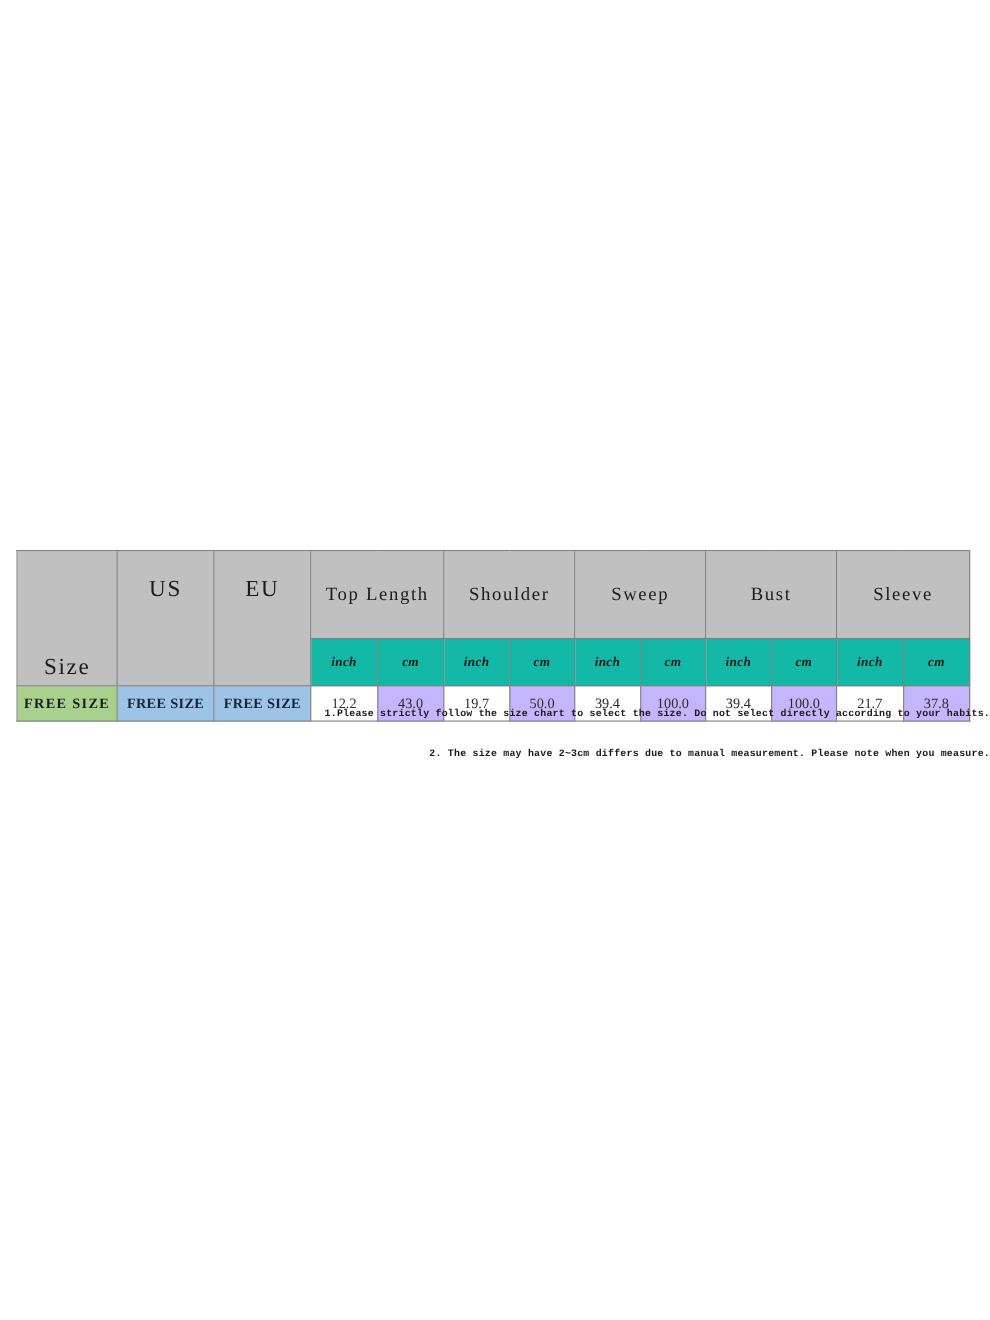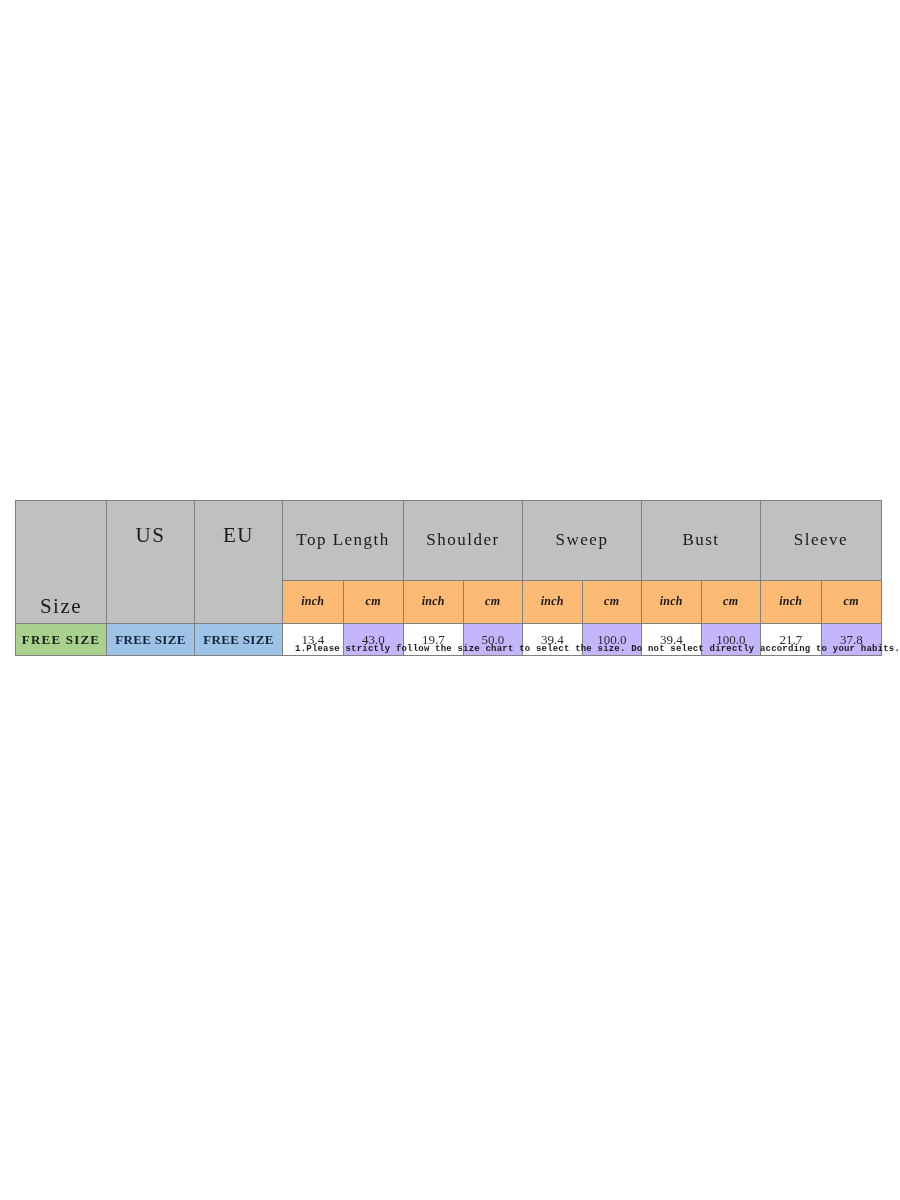--- a/index.html
+++ b/index.html
@@ -60,21 +60,21 @@
     vertical-align: bottom;
     padding-bottom: 4px;
   }
 
   th.span-head.upper-label {
     vertical-align: top;
     padding-top: 22px;
   }
 
   th.unit-head {
-    background: #fdba74;
+    background: #14b8a6;
     color: #1a1a1a;
     font-style: italic;
     font-weight: bold;
     font-size: 12px;
     height: 35px;
     letter-spacing: 0.3px;
   }
 
   
   td.cell-size {
@@ -163,34 +163,35 @@
         <th class="unit-head">cm</th>
       </tr>
     </thead>
 
     <tbody>
       <tr>
         <td class="cell-size">FREE SIZE</td>
         <td class="cell-region">FREE SIZE</td>
         <td class="cell-region">FREE SIZE</td>
 
-        <td class="cell-inch">13.4</td>
+        <td class="cell-inch">12.2</td>
         <td class="cell-cm">43.0</td>
 
         <td class="cell-inch">19.7</td>
         <td class="cell-cm">50.0</td>
 
         <td class="cell-inch">39.4</td>
         <td class="cell-cm">100.0</td>
 
         <td class="cell-inch">39.4</td>
         <td class="cell-cm">100.0</td>
 
         <td class="cell-inch">21.7</td>
         <td class="cell-cm">37.8</td>
       </tr>
     </tbody>
   </table>
 </div>
 
 <div class="notes">
   <div class="note-line note-1">1.Please strictly follow the size chart to select the size. Do not select directly according to your habits.</div>
+  <div class="note-line note-2">2. The size may have 2~3cm differs due to manual measurement. Please note when you measure.</div>
 </div>
 
 </body></html>

